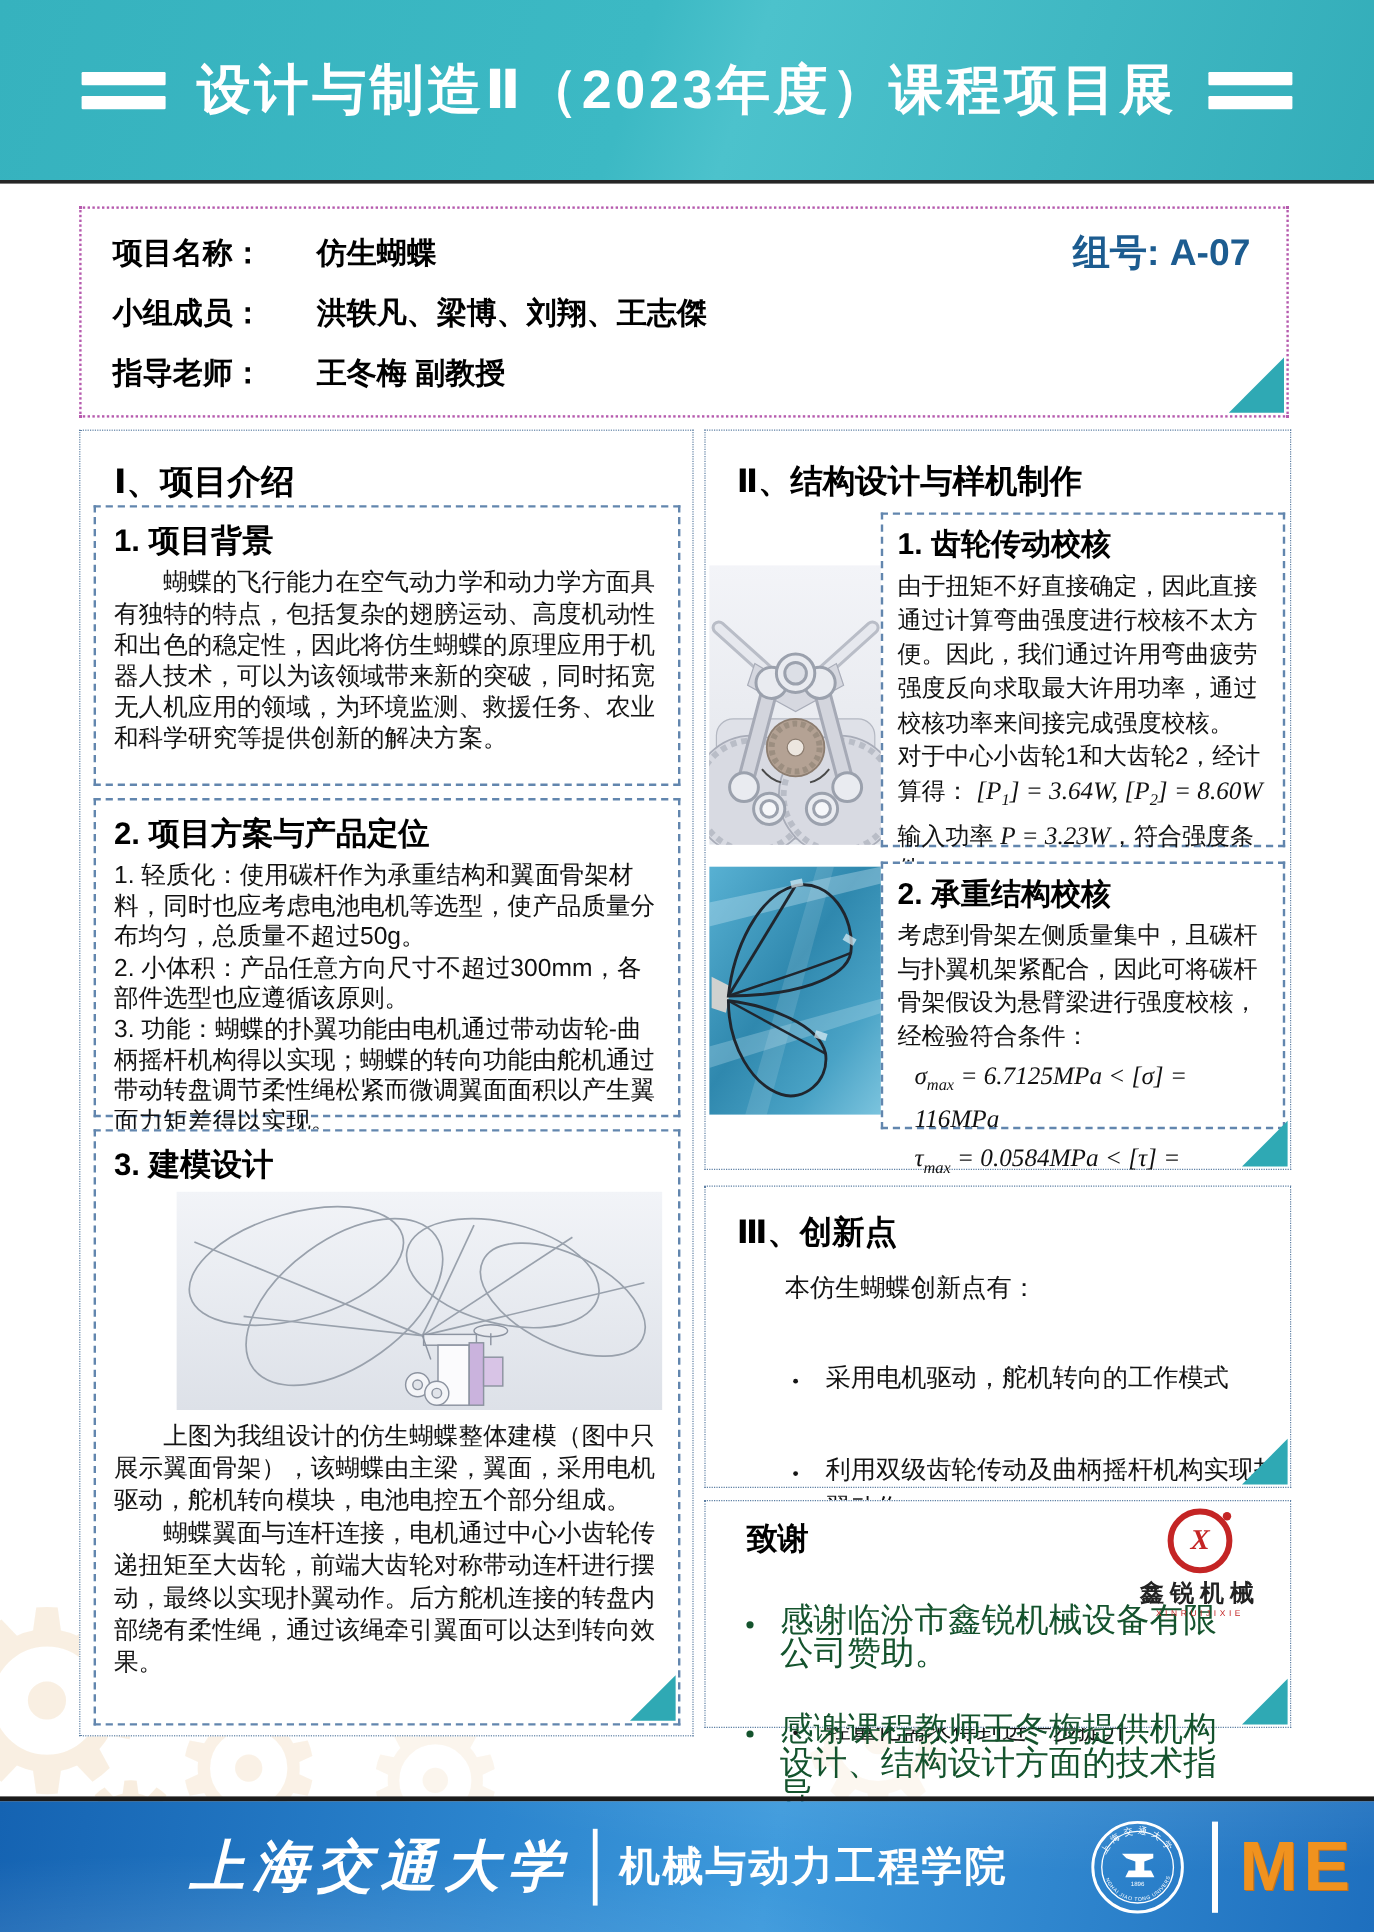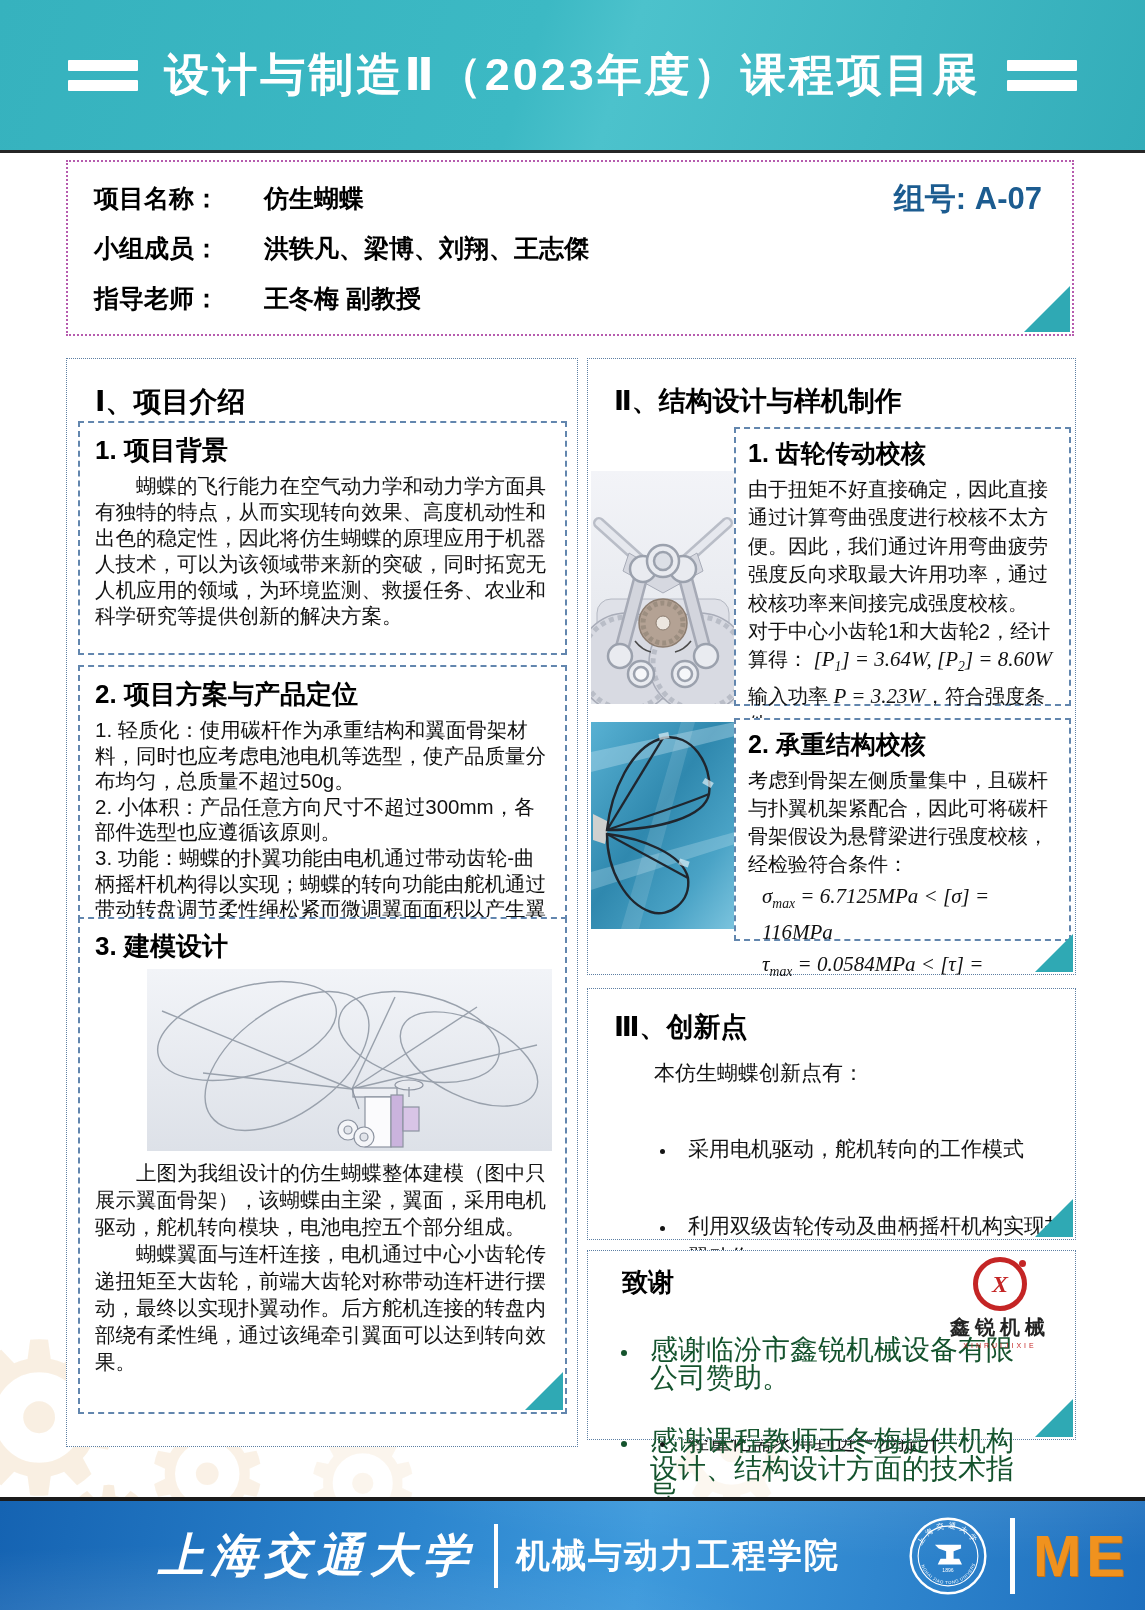--- a/index.html
+++ b/index.html
@@ -11,21 +11,21 @@
 
   
   .header-band{position:absolute;left:0;top:0;width:1145px;height:150px;z-index:1;
     background:linear-gradient(108deg,#36b2be 0%,#3cb9c4 46%,#4cc2cc 54%,#33adb9 100%);
     border-bottom:3px solid #262626;display:flex;align-items:center;justify-content:center;gap:26px;}
   .eq{display:flex;flex-direction:column;gap:9px;}
   .eq i{display:block;width:70px;height:11px;background:#fff;border-radius:1px;}
   .header-title{color:#fff;font-size:45px;font-weight:800;letter-spacing:3px;white-space:nowrap;}
 
   
-  .info-box{position:absolute;left:66px;top:160px;width:1008px;height:176px;z-index:2;
+  .info-box{position:absolute;left:66px;top:172px;width:1008px;height:176px;z-index:2;
     border:2.5px dotted #b65bae;background:#fff;box-sizing:border-box;padding:20px 0 0 26px;}
   .info-row{display:flex;margin-bottom:17px;font-size:25px;font-weight:700;color:#000;}
   .info-row .lab{width:170px;}
   .group-tag{position:absolute;right:30px;top:16px;font-size:31px;font-weight:800;color:#1c5c90;}
   .tri{position:absolute;width:0;height:0;border-left:46px solid transparent;border-bottom:46px solid #2fa9b4;right:2px;bottom:2px;}
   .tri.small{border-left-width:38px;border-bottom-width:38px;}
 
   
   .obox{position:absolute;border:1.5px dotted #5d7fa3;background:#fff;box-sizing:border-box;z-index:2;}
   .obox-1{left:66px; top:358px;width:512px;height:1089px;}
@@ -36,21 +36,21 @@
 
   
   .ibox{position:absolute;border:2px dashed #6286ae;background:#fff;box-sizing:border-box;padding:8px 15px;}
   .ibox h3{font-size:26px;font-weight:800;margin:2px 0 5px 0;color:#000;}
   .body-t{font-size:20.5px;line-height:26px;margin:0;color:#141414;}
   .indent{text-indent:2em;}
 
   .box-bg   {left:11px;top:62px; width:489px;height:234px;}
   .box-plan {left:11px;top:306px;width:489px;height:266px;}
   .box-plan p{font-size:20.5px;line-height:25.6px;margin:0;}
-  .box-model{left:11px;top:558px;width:489px;height:497px;}
+  .box-model{left:11px;top:582px;width:489px;height:497px;}
   .box-model p{line-height:27px;margin:0;}
   .cad-img{display:block;margin:4px 0 8px 52px;}
 
   .box-gear {left:146px;top:68px; width:337px;height:279px;padding:6px 12px;}
   .box-gear h3{font-size:25px;}
   .box-gear p{font-size:20px;line-height:28.4px;margin:0;}
   .box-load {left:146px;top:359px;width:337px;height:223px;padding:6px 12px;}
   .box-load h3{font-size:25px;}
   .box-load p{font-size:20px;line-height:28px;margin:0;}
 
@@ -137,21 +137,21 @@
       <span>组号: </span><span>A-07</span>
     </div>
     <div class="tri"></div>
   </div>
 
   <div class="obox obox-1">
     <div class="sec-title">Ⅰ、项目介绍</div>
 
     <div class="ibox box-bg">
       <h3>1. 项目背景</h3>
-      <p class="body-t indent">蝴蝶的飞行能力在空气动力学和动力学方面具有独特的特点，从而实现转向效果、高度机动性和出色的稳定性，因此将仿生蝴蝶的原理应用于机器人技术，可以为该领域带来新的突破，同时拓宽无人机应用的领域，为环境监测、救援任务、农业和科学研究等提供创新的解决方案。</p>
+      <p class="body-t indent">蝴蝶的飞行能力在空气动力学和动力学方面具有独特的特点，包括复杂的翅膀运动、高度机动性和出色的稳定性，因此将仿生蝴蝶的原理应用于机器人技术，可以为该领域带来新的突破，同时拓宽无人机应用的领域，为环境监测、救援任务、农业和科学研究等提供创新的解决方案。</p>
     </div>
 
     <div class="ibox box-plan">
       <h3>2. 项目方案与产品定位</h3>
       <p>1. 轻质化：使用碳杆作为承重结构和翼面骨架材料，同时也应考虑电池电机等选型，使产品质量分布均匀，总质量不超过50g。</p>
       <p>2. 小体积：产品任意方向尺寸不超过300mm，各部件选型也应遵循该原则。</p>
       <p>3. 功能：蝴蝶的扑翼功能由电机通过带动齿轮-曲柄摇杆机构得以实现；蝴蝶的转向功能由舵机通过带动转盘调节柔性绳松紧而微调翼面面积以产生翼面力矩差得以实现。</p>
     </div>
 
     <div class="ibox box-model">

